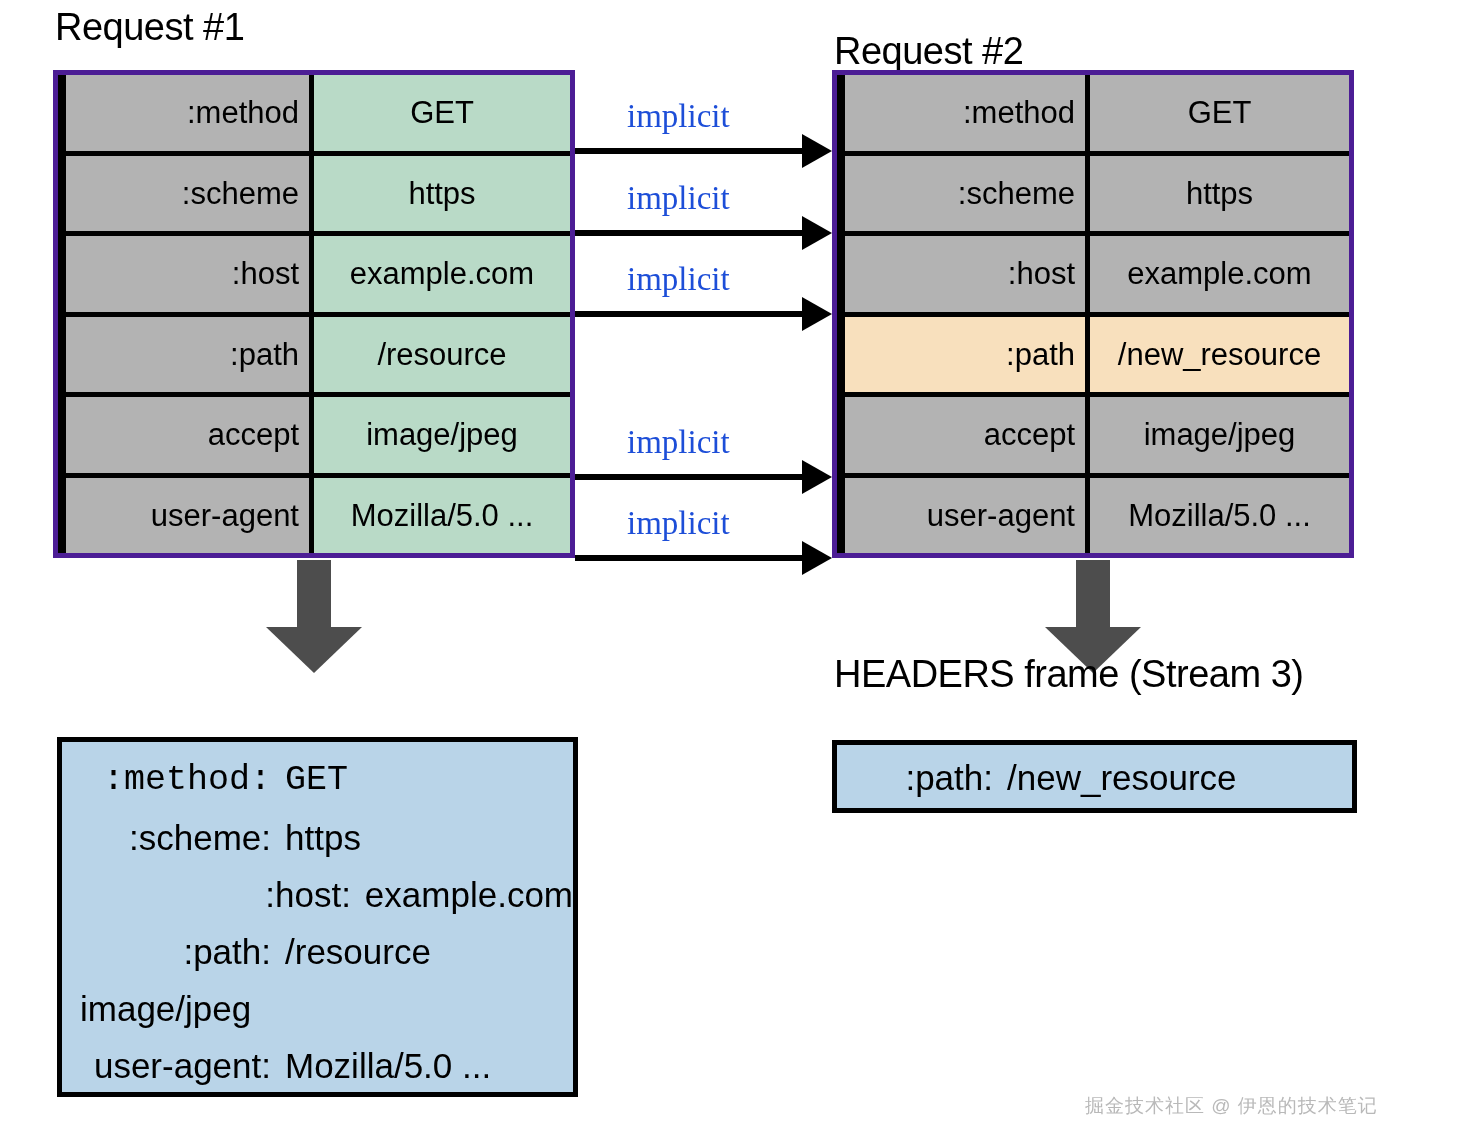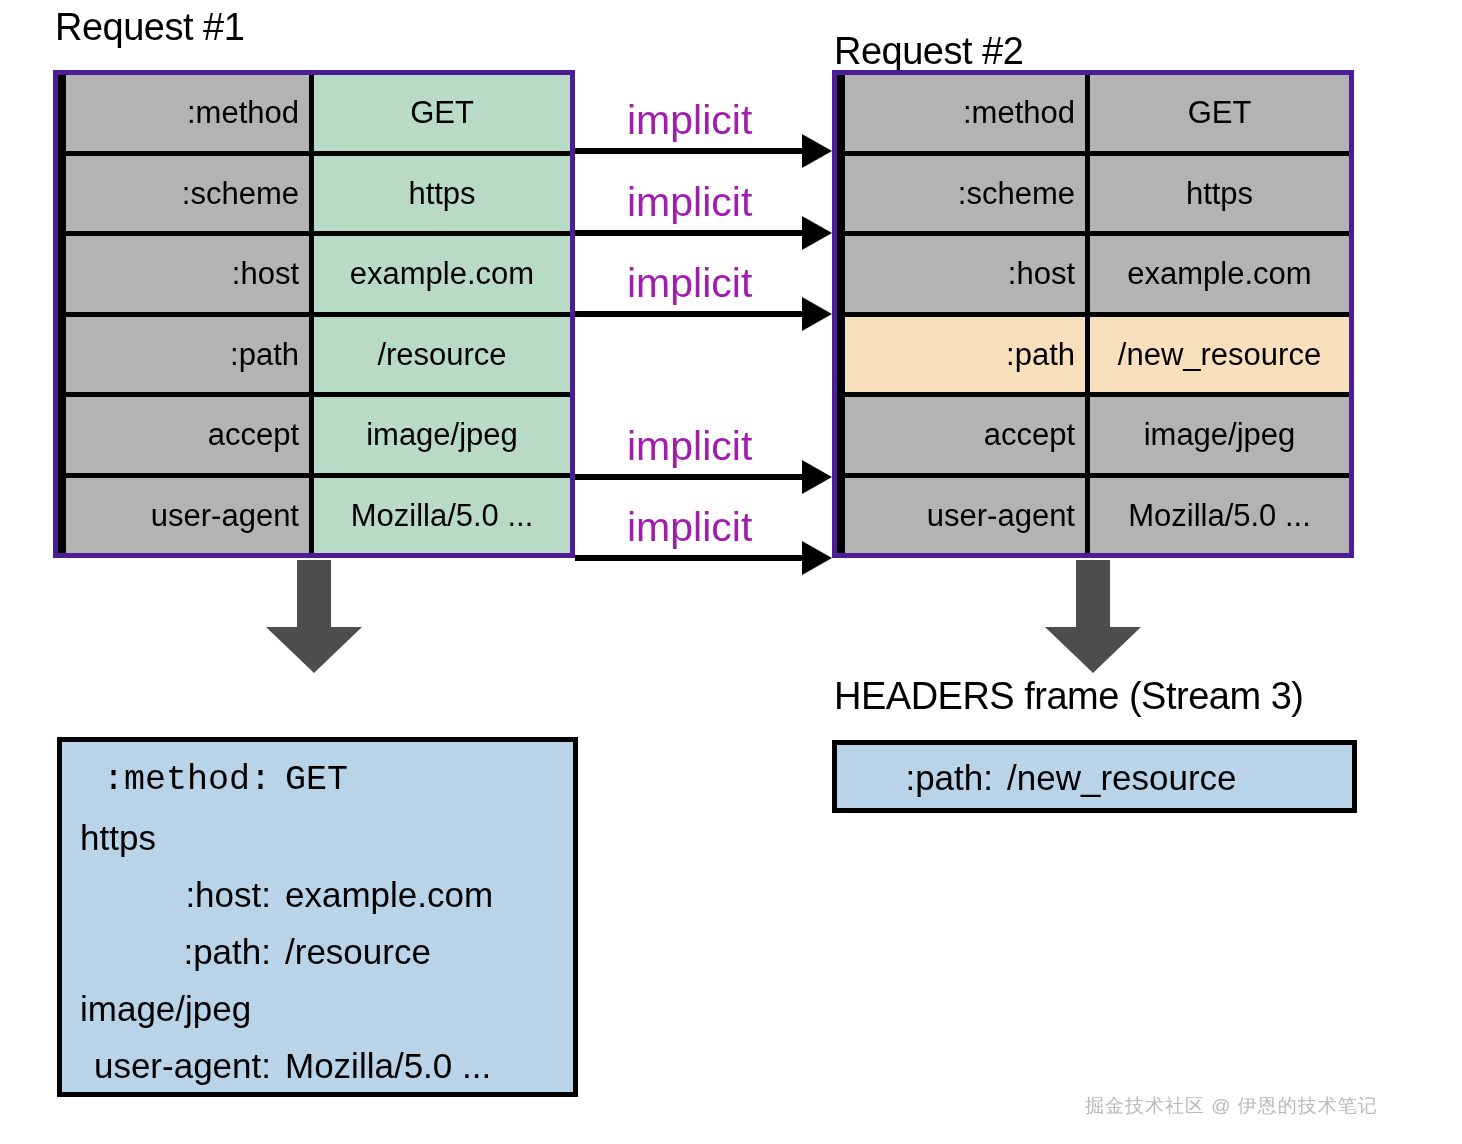--- a/index.html
+++ b/index.html
@@ -76,24 +76,25 @@
   .arrow-head {
     position: absolute;
     width: 0; height: 0;
     border-top: 17px solid transparent;
     border-bottom: 17px solid transparent;
     border-left: 30px solid #000;
     top: -14px;
   }
   .arrow-label {
     position: absolute;
-    font-size: 41px;
-    line-height: 1;
-    color: #a21caf;
-    white-space: nowrap;
+    font-size: 33px;
+    line-height: 1;
+    color: #1d4ed8;
+    white-space: nowrap;
+    font-family: Liberation Serif, serif;
   }
 
   
   .down-arrow { position: absolute; }
   .down-shaft {
     position: absolute;
     left: 31px;
     top: 0;
     width: 34px;
     background: #4d4d4d;
@@ -229,40 +230,41 @@
     <div class="down-head" style="top:67px;"></div>
   </div>
 
 
   <div class="frame-box" id="frame1-box" style="left: 57px; top: 737px; width: 521px; height: 360px; padding-top: 10px; padding-left: 18px;">
       <div class="frame-line" style="height: 57px; font-family: Liberation Mono, monospace;">
         <span class="frame-key" style="width: 205px;">:method:</span>
         <span class="frame-val">GET</span>
       </div>
       <div class="frame-line" style="height: 57px;">
+        <span class="frame-key" style="width: 205px;">:scheme:</span>
         <span class="frame-val">https</span>
       </div>
-      <div class="frame-line" style="height: 57px;">
+      <div class="frame-line" style="height: 57px; justify-content: flex-end;">
         <span class="frame-key" style="width: 205px;">:host:</span>
         <span class="frame-val">example.com</span>
       </div>
       <div class="frame-line" style="height: 57px;">
         <span class="frame-key" style="width: 205px;">:path:</span>
         <span class="frame-val">/resource</span>
       </div>
       <div class="frame-line" style="height: 57px;">
         <span class="frame-val">image/jpeg</span>
       </div>
       <div class="frame-line" style="height: 57px;">
         <span class="frame-key" style="width: 205px;">user-agent:</span>
         <span class="frame-val">Mozilla/5.0 ...</span>
       </div>
     </div>
 
-  <div class="caption" style="left:834px; top:677px;">HEADERS frame (Stream 3)</div>
+  <div class="caption" style="left:834px; top:655px;">HEADERS frame (Stream 3)</div>
 
   <div class="frame-box" id="frame2-box" style="left: 832px; top: 740px; width: 525px; height: 73px; padding-top: 7px; padding-left: 50px;">
       <div class="frame-line" style="height: 50px;">
         <span class="frame-key" style="width: 120px;">:path:</span>
         <span class="frame-val">/new_resource</span>
       </div>
     </div>
 
   <div class="watermark" style="left:1085px; top:1093px;">掘金技术社区 @ 伊恩的技术笔记</div>
 

